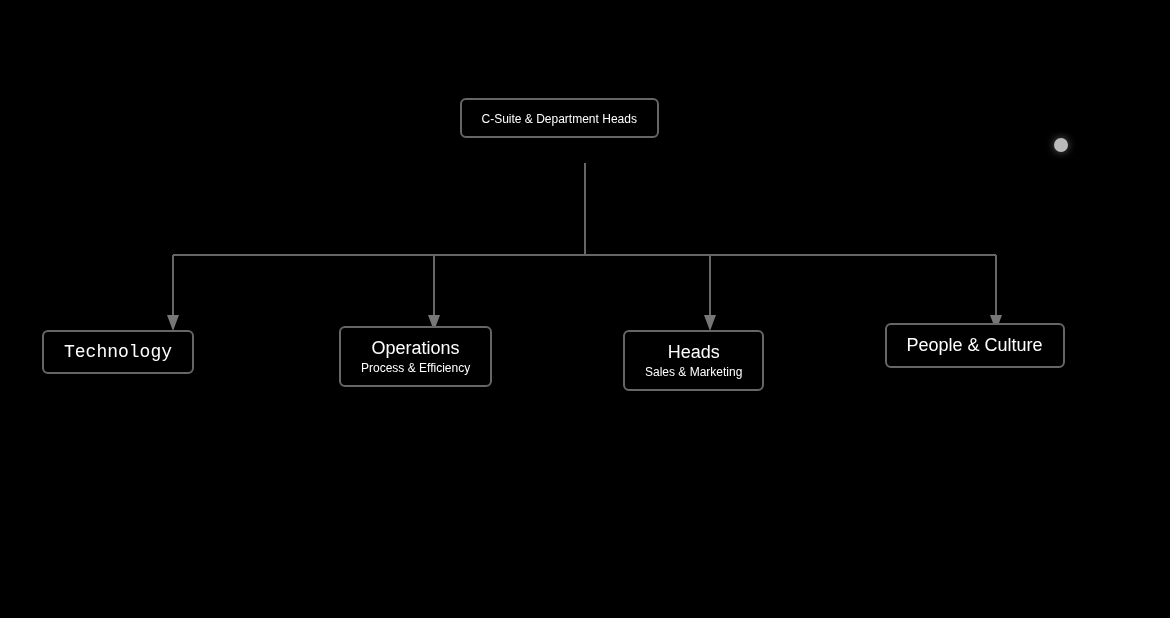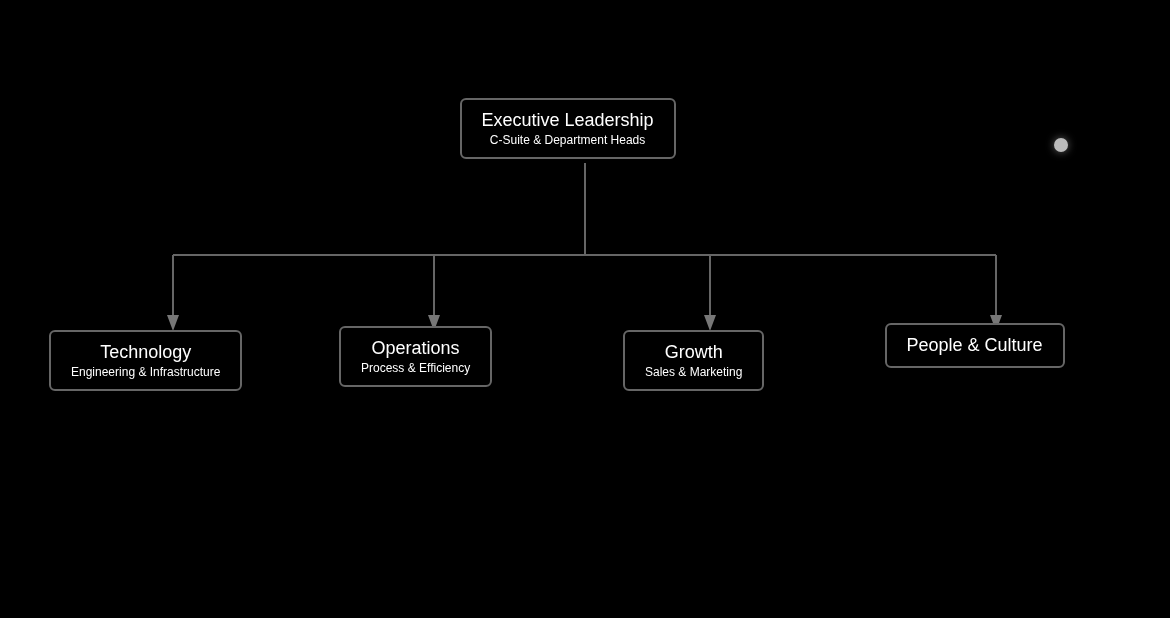--- a/index.html
+++ b/index.html
@@ -59,36 +59,34 @@
       <line x1="585" y1="163" x2="585" y2="255"></line>
       <line x1="173" y1="255" x2="996" y2="255"></line>
       <line x1="173" y1="255" x2="173" y2="327" marker-end="url(#arrowhead)"></line>
       <line x1="434" y1="255" x2="434" y2="327" marker-end="url(#arrowhead)"></line>
       <line x1="710" y1="255" x2="710" y2="327" marker-end="url(#arrowhead)"></line>
       <line x1="996" y1="255" x2="996" y2="327" marker-end="url(#arrowhead)"></line>
     </g>
 </svg>
 
 <div class="node" id="root-node" style="top: 98px; left: 459.5px;">
-  <div>Executive Leadership</div>
   <div class="sub">C-Suite &amp; Department Heads</div>
 </div>
 
-<div class="node child" id="child-0" style="top: 330px; left: 49px;">
+<div class="node child" id="child-0" style="top: 330px; left: 42px; font-family: Liberation Mono, monospace;">
   <div>Technology</div>
-  <div class="sub">Engineering &amp; Infrastructure</div>
 </div>
 
 <div class="node child" id="child-1" style="top: 326px; left: 339px;">
   <div>Operations</div>
   <div class="sub">Process &amp; Efficiency</div>
 </div>
 
 <div class="node child" id="child-2" style="top: 330px; left: 623px;">
-  <div>Growth</div>
+  <div>Heads</div>
   <div class="sub">Sales &amp; Marketing</div>
 </div>
 
 <div class="node child" id="child-3" style="top: 323px; left: 884.5px;">
   <div>People &amp; Culture</div>
 </div>
 
 <div class="orb"></div>
 
 </body></html>

